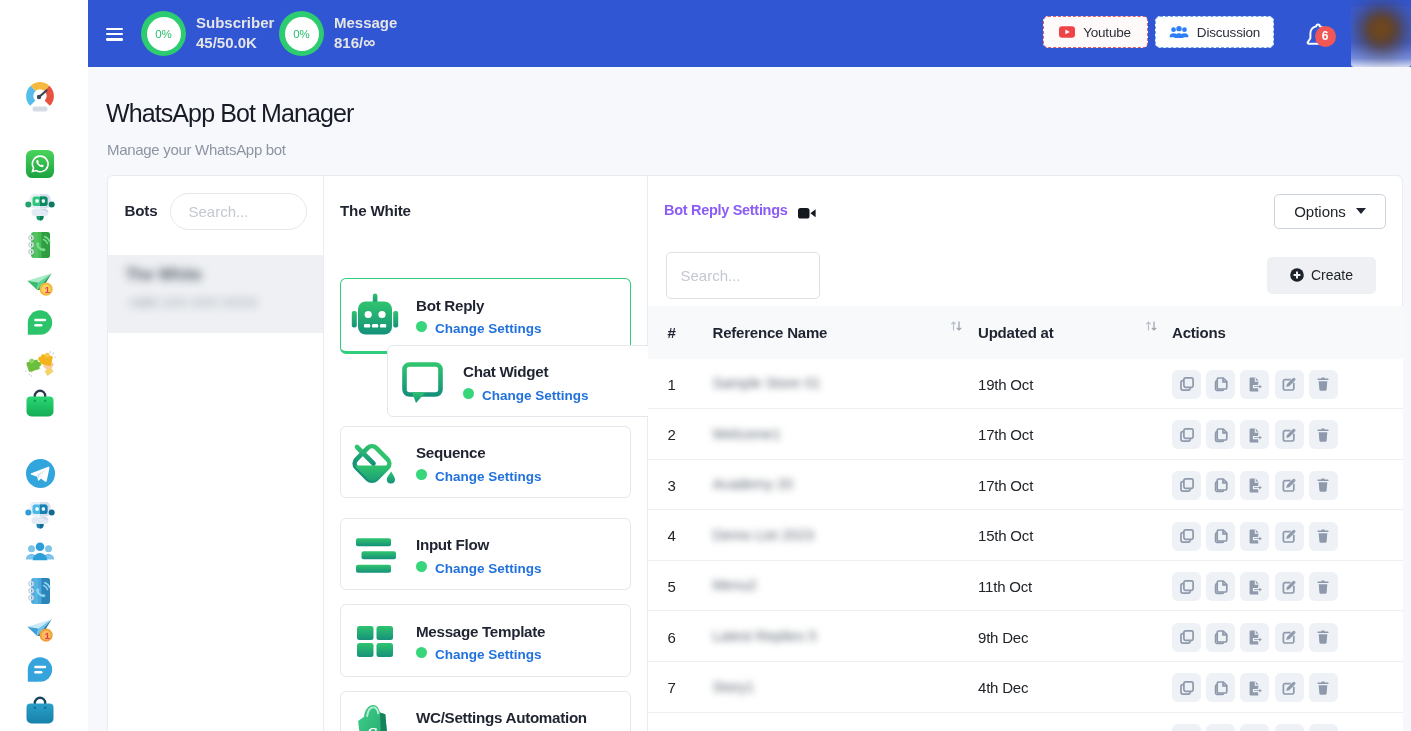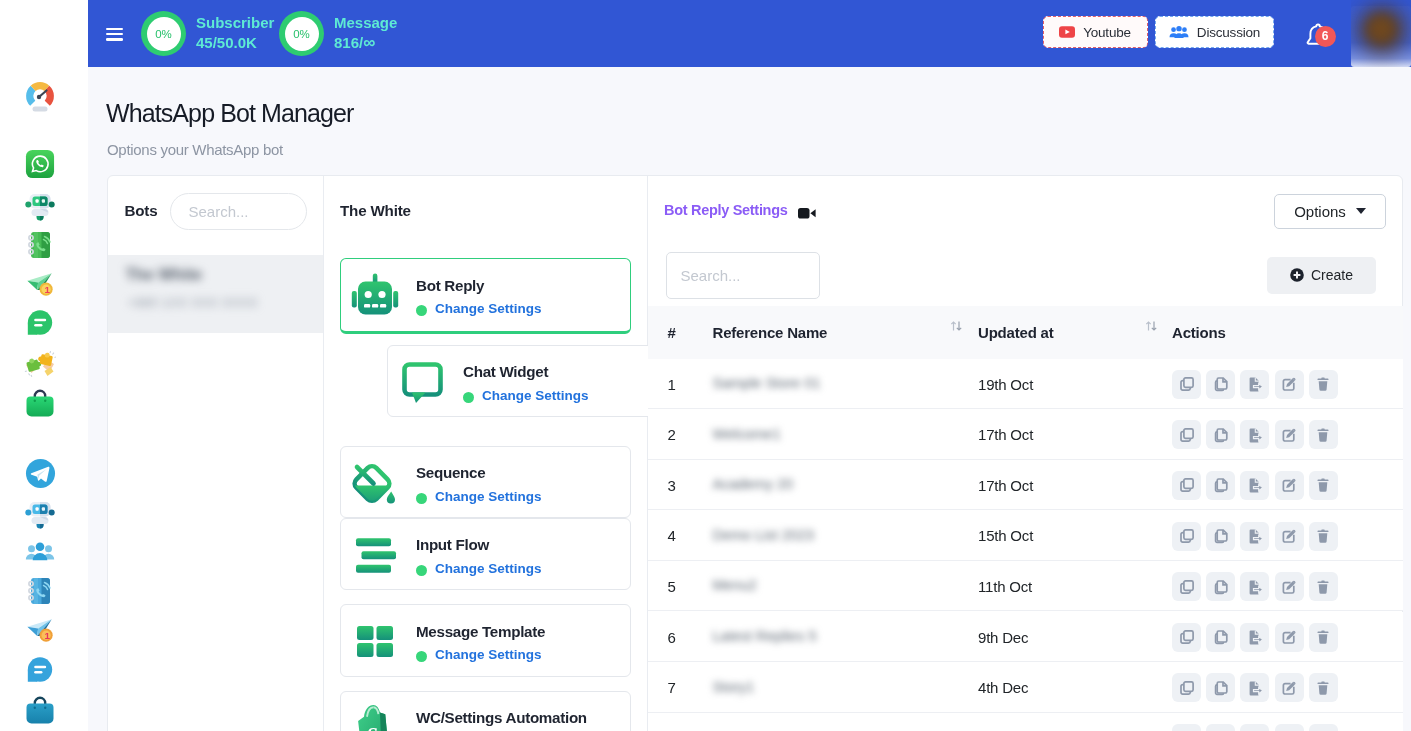--- a/index.html
+++ b/index.html
@@ -5,36 +5,36 @@
 * { margin:0; padding:0; box-sizing:border-box; }
 html,body { width:1411px; height:731px; overflow:hidden; }
 body { font-family:"Liberation Sans",sans-serif; background:#f7f8fc; position:relative; }
 #sidebar { position:absolute; left:0; top:0; width:88px; height:731px; background:#fff; }
 .sicon { position:absolute; }
 #navbar { position:absolute; left:88px; top:0; width:1323px; height:67px; background:#3156d4; overflow:hidden; }
 .burger { position:absolute; left:18px; top:27.5px; width:17.3px; }
 .burger div { height:2.4px; background:#fff; border-radius:1.2px; margin-bottom:3px; }
 .ring { position:absolute; top:11px; width:45px; height:45px; border-radius:50%; background:#2ecc71; display:flex; align-items:center; justify-content:center; }
 .ring .inner { width:34px; height:34px; border-radius:50%; background:#fff; display:flex; align-items:center; justify-content:center; font-size:11.5px; color:#27c06b; }
-.nstat { position:absolute; top:13px; color:#5eead4; font-weight:bold; font-size:15px; line-height:20px; }
+.nstat { position:absolute; top:13px; color:#e5e5e5; font-weight:bold; font-size:15px; line-height:20px; }
 .nbtn { position:absolute; top:16px; height:32px; background:#fff; border-radius:5px; display:flex; align-items:center; justify-content:center; gap:8px; font-size:13.5px; letter-spacing:-0.2px; color:#2b2f38; }
 #h1 { position:absolute; left:106px; top:99px; font-size:25px; letter-spacing:-0.9px; font-weight:normal; color:#161b26; }
 #sub { position:absolute; left:107px; top:141px; font-size:15px; letter-spacing:-0.3px; color:#8d95a3; }
 #card { position:absolute; left:106.5px; top:174.5px; width:1296px; height:600px; background:#fff; border:1px solid #e8ebf0; border-radius:6px 6px 0 0; }
 .vline { position:absolute; top:0; bottom:-44px; width:1px; background:#e9ecf1; }
 .collabel { font-size:15.2px; letter-spacing:-0.2px; font-weight:bold; color:#1f2430; }
 #botsearch { position:absolute; left:62px; top:17px; width:137px; height:37px; border-radius:19px; border:1px solid #e4e7eb; padding-left:18px; font-size:15px; color:#495057; outline:none; font-family:"Liberation Sans",sans-serif; background:#fff; }
 #botsearch::placeholder { color:#c3c8d0; }
 #botitem { position:absolute; left:0; top:79.5px; width:215.5px; height:78px; background:#eef0f3; }
 .blurt { filter:blur(4px); color:#555e6b; }
 .opt { position:absolute; left:232.5px; width:291px; height:72.5px; background:#fff; border:1px solid #e4e7ec; border-radius:6px; }
-.opt.sel { border:1px solid #2fce7d; border-bottom:3.5px solid #2fce7d; height:76px; }
+.opt.sel { border:1px solid #2fce7d; border-bottom:3.5px solid #2fce7d; height:76px;margin-top:20px; }
 .opt .ic { position:absolute; left:10px; top:12px; width:48px; height:48px; }
 .opt .t { position:absolute; left:75px; top:17.5px; font-size:15.2px; letter-spacing:-0.3px; font-weight:bold; color:#1f2430; }
-.opt .cs { position:absolute; left:75px; top:42px; display:flex; align-items:flex-end; gap:8px; }
+.opt .cs { position:absolute; left:75px; top:42px; display:flex; align-items:flex-start; gap:8px; }
 .opt .dot { width:11px; height:11px; border-radius:50%; background:#37d67a; }
 .opt .cst { font-size:13.5px; font-weight:bold; color:#2272dd; }
 .th { font-size:14.5px; letter-spacing:-0.3px; font-weight:bold; color:#8b5cf6; }
 #rsearch { position:absolute; left:558px; top:76.5px; width:154px; height:47px; border-radius:5px; border:1px solid #dde1e6; padding-left:14px; font-size:15px; outline:none; font-family:"Liberation Sans",sans-serif; }
 #rsearch::placeholder { color:#c3c8d0; }
 #tablewrap { position:absolute; left:540px; top:0; width:756px; height:600px; }
 #thead { position:absolute; left:0; top:130px; width:755px; height:53px; background:#f8f9fb; font-weight:bold; color:#1f2430; font-size:15px; letter-spacing:-0.2px; }
 .hcell { position:absolute; top:18px; }
 .row { position:absolute; width:755px; height:50.6px; border-bottom:1px solid #edeff3; background:#fff; }
 .rnum { position:absolute; left:20px; top:17px; font-size:15px; color:#212529; }
@@ -241,21 +241,21 @@
         <path d="M10.2 24.5 a3 3 0 0 0 5.6 0" fill="none" stroke="#fff" stroke-width="1.9"></path>
       </svg></div>
   <div style="position:absolute; left:1226.5px; top:25.5px; width:21px; height:21px; border-radius:50%; background:#f25757; color:#fff; font-size:12px; font-weight:bold; display:flex; align-items:center; justify-content:center;">6</div>
   <div style="position:absolute; left:1263px; top:0; width:60px; height:67px; overflow:hidden;">
     <div style="position:absolute; left:0; top:6px; width:60px; height:61px; background:linear-gradient(180deg, rgba(255,255,255,0.03) 0%, rgba(255,255,255,0.07) 60%, rgba(255,255,255,0.35) 86%, rgba(255,255,255,0.8) 100%); border-radius:3px;"></div>
     <div style="position:absolute; left:8px; top:7px; width:46px; height:46px; background:#56391c; border-radius:50%; filter:blur(11px);"></div>
     <div style="position:absolute; left:17px; top:16px; width:26px; height:26px; background:#70481f; border-radius:50%; filter:blur(6px);"></div>
   </div>
 </div>
 <div id="h1">WhatsApp Bot Manager</div>
-<div id="sub">Options your WhatsApp bot</div>
+<div id="sub">Manage your WhatsApp bot</div>
 <div id="card">
   <div class="vline" style="left:215.5px;"></div>
   <div class="vline" style="left:539.5px;"></div>
   <div class="collabel" style="position:absolute; left:17px; top:26px;">Bots</div>
   <input id="botsearch" placeholder="Search..." style="">
   <div id="botitem">
     <div class="blurt" style="position:absolute; left:18px; top:11px; font-size:16px; font-weight:bold;">The White</div>
     <div class="blurt" style="position:absolute; left:20px; top:40px; font-size:13.5px; color:#949ca8;">+880 1XX XXX XXXX</div>
   </div>
   <div class="collabel" style="position:absolute; left:232.5px; top:26px;">The White</div>
@@ -293,21 +293,21 @@
           </defs>
           <rect x="6.5" y="6.5" width="36" height="30" rx="5" fill="none" stroke="url(#cg)" stroke-width="4.6"></rect>
           <path d="M14 34.5 h13.5 l-9.5 10.5 z" fill="url(#cg)"></path>
         </svg></div>
       <div class="t">Chat Widget</div>
       <div class="cs">
         <div class="dot"></div>
         <div class="cst">Change Settings</div>
       </div>
     </div>
-    <div class="opt" style="top:270px;">
+    <div class="opt" style="top:250px;">
       <div class="ic"><svg width="48" height="48" viewBox="0 0 48 48" style="">
           <defs>
             <linearGradient id="sq" x1="0" y1="0" x2="0" y2="1">
               <stop offset="0" stop-color="#2fc46e"></stop>
               <stop offset="1" stop-color="#15917a"></stop>
             </linearGradient>
             <clipPath id="sqc">
               <rect x="7" y="10.5" width="28" height="28" rx="6" transform="rotate(45 21 24.5)"></rect>
             </clipPath>
           </defs>

